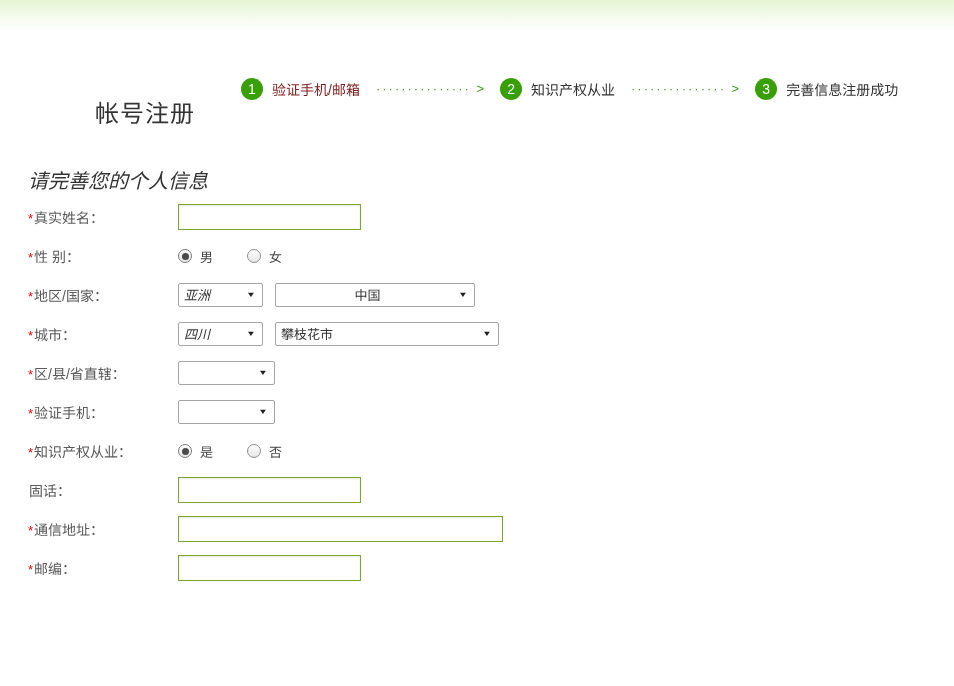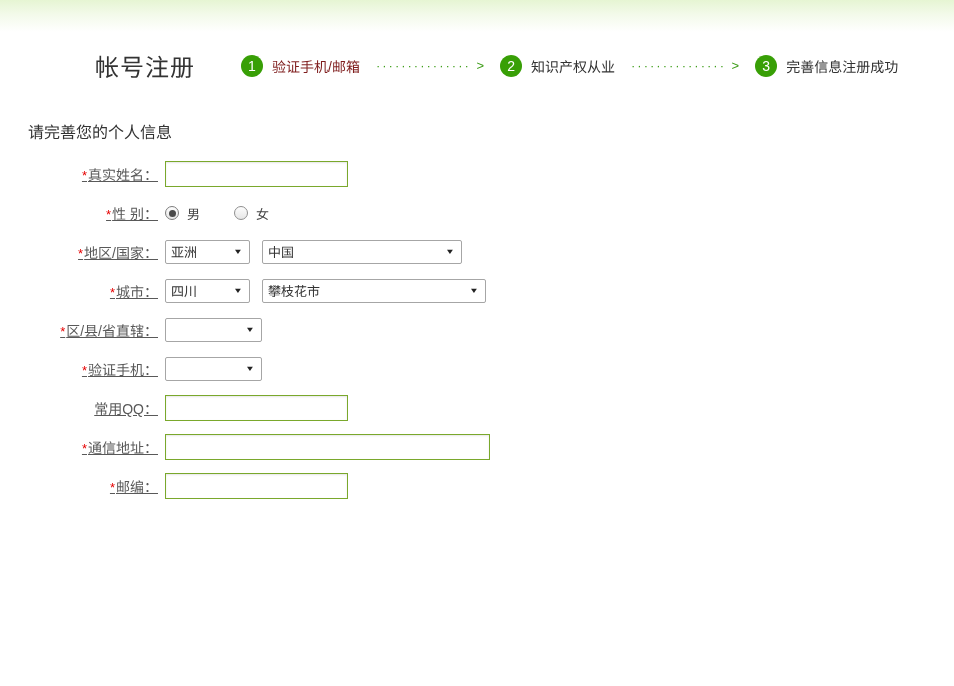--- a/index.html
+++ b/index.html
@@ -17,20 +17,21 @@
   .header-row {
     display: flex;
     align-items: center;
     padding: 16px 0 0 95px;
   }
   .page-title {
     font-size: 24px;
     font-weight: 400;
     color: #333;
     letter-spacing: 1px;
+    margin-top: 46px;
   }
   .stepper {
     display: flex;
     align-items: center;
     margin-left: 46px;
     font-size: 14px;
   }
   .step { display: flex; align-items: center; }
   .step-circle {
     width: 22px; height: 22px;
@@ -48,39 +49,39 @@
   .step-label.active { color: #7f1d1d; }
   .connector {
     color: #3f9e1a;
     font-size: 13px;
     letter-spacing: 2px;
     margin: 0 14px 0 16px;
     white-space: nowrap;
   }
   .form-area { padding-left: 28px; margin-top: 36px; }
   .section-heading {
-    font-size: 16px;
-    color: #333;
-    margin-bottom: 18px;
+    font-size: 20px;
+    color: #333;
+    margin-bottom: 10px;
+    font-style: italic;
   }
   .form-row {
     display: flex;
     align-items: center;
     height: 26px;
     margin-bottom: 13px;
   }
   .field-label {
     width: 130px;
     flex: none;
-    text-align: right;
+    text-align: left;
     font-size: 14px;
     color: #595959;
-    margin-right: 7px;
+    margin-right: 20px;
     white-space: nowrap;
-    text-decoration: underline;
   }
   .req { color: #e60000; margin-right: 1px; font-size: 13px; }
   .text-input {
     height: 26px;
     width: 183px;
     border: 1px solid #7aa82c;
     border-radius: 0;
     box-shadow: inset 0 1px 2px rgba(0,0,0,0.10);
     padding: 0 5px;
     font-size: 14px;
@@ -97,22 +98,22 @@
     height: 24px;
     border: 1px solid #a6a6a6;
     border-radius: 2px;
     background: #fff;
     font-size: 13px;
     font-family: inherit;
     color: #333;
     padding: 0 20px 0 5px;
     outline: none;
   }
-  .w85 { width: 85px; }
-  .w200 { width: 200px; }
+  .w85 { width: 85px; font-style: italic; }
+  .w200 { width: 200px; text-align: center; }
   .w190 { width: 224px; }
   .w97 { width: 97px; }
   .caret {
     position: absolute;
     right: 7px; top: 50%;
     transform: translateY(-52%) scaleY(0.75);
     font-size: 10px;
     color: #222;
     pointer-events: none;
   }
@@ -218,27 +219,36 @@
 
   <div class="form-row">
     <label class="field-label"><span class="req">*</span><span>验证手机</span><span>：</span></label>
     <span class="select-wrap">
       <select class="sel w97"><option></option></select>
       <span class="caret">▼</span>
     </span>
   </div>
 
 
-
-
-
-  <div class="form-row">
-    <label class="field-label"><span class="req"></span><span>常用QQ</span><span>：</span></label>
+  <div class="form-row">
+    <label class="field-label"><span class="req">*</span><span>知识产权从业</span><span>：</span></label>
+    <div class="radio-group">
+      <span class="radio checked"></span>
+      <span class="radio-label">是</span>
+      <span class="radio radio-gap"></span>
+      <span class="radio-label">否</span>
+    </div>
+  </div>
+
+  <div class="form-row">
+    <label class="field-label"><span class="req"></span><span>固话</span><span>：</span></label>
     <input type="text" class="text-input" value="" style="">
   </div>
+
+
 
   <div class="form-row">
     <label class="field-label"><span class="req">*</span><span>通信地址</span><span>：</span></label>
     <input type="text" class="text-input wide" value="" style="">
   </div>
 
   <div class="form-row">
     <label class="field-label"><span class="req">*</span><span>邮编</span><span>：</span></label>
     <input type="text" class="text-input" value="" style="">
   </div>

